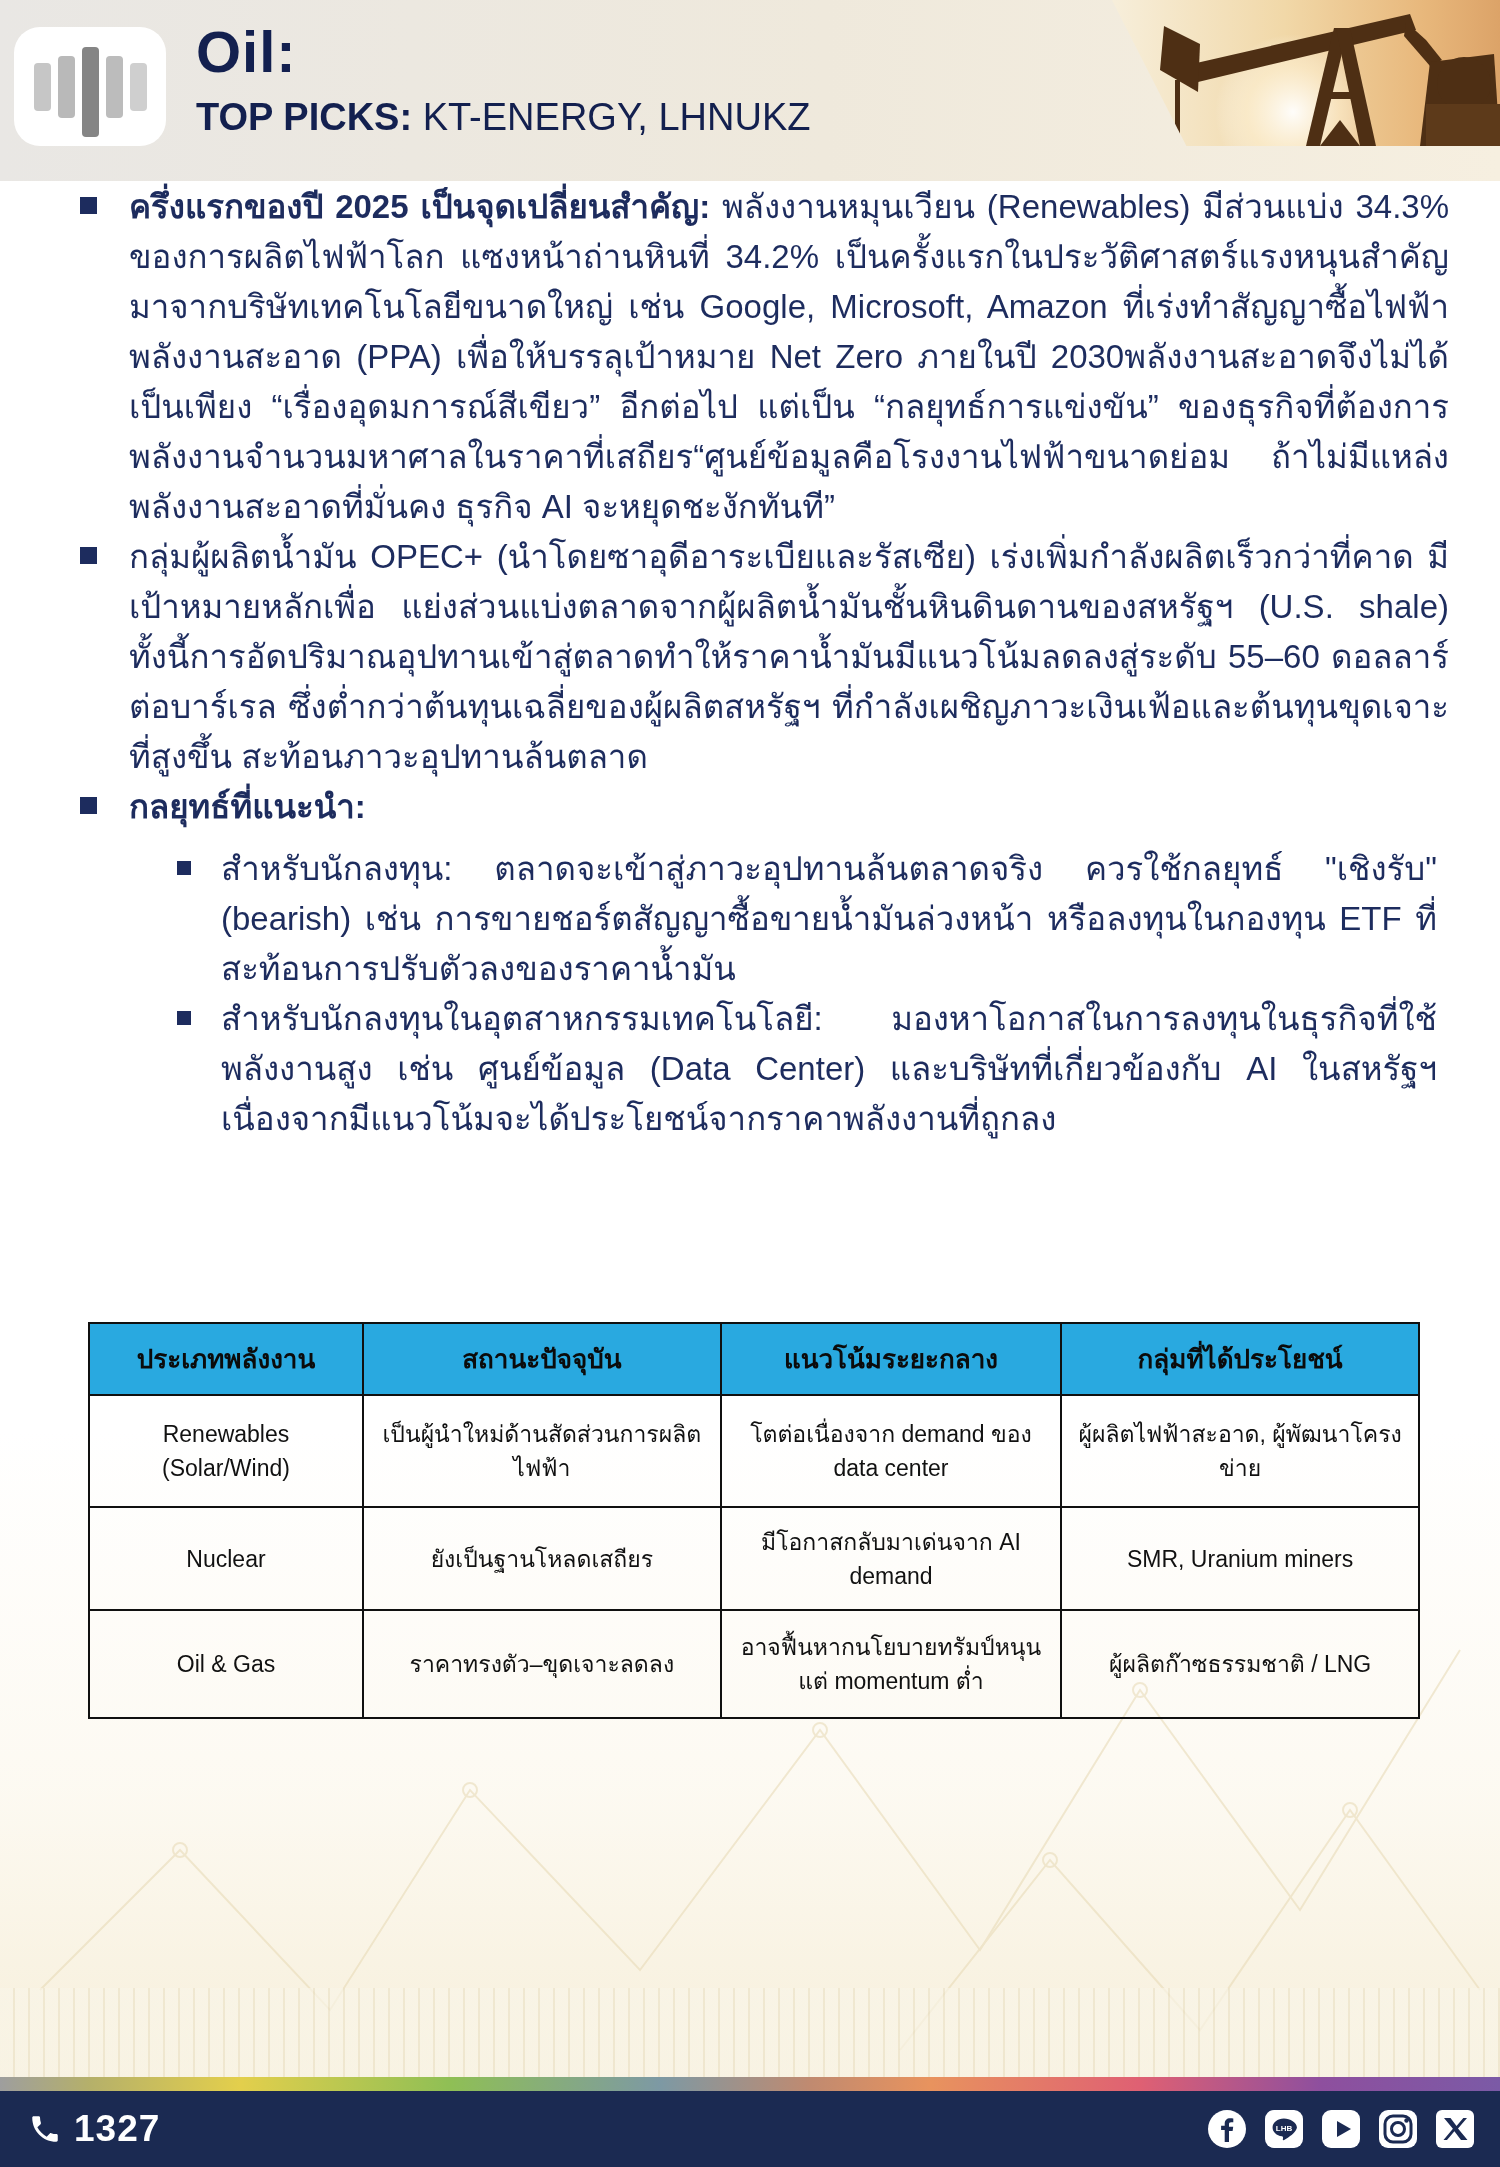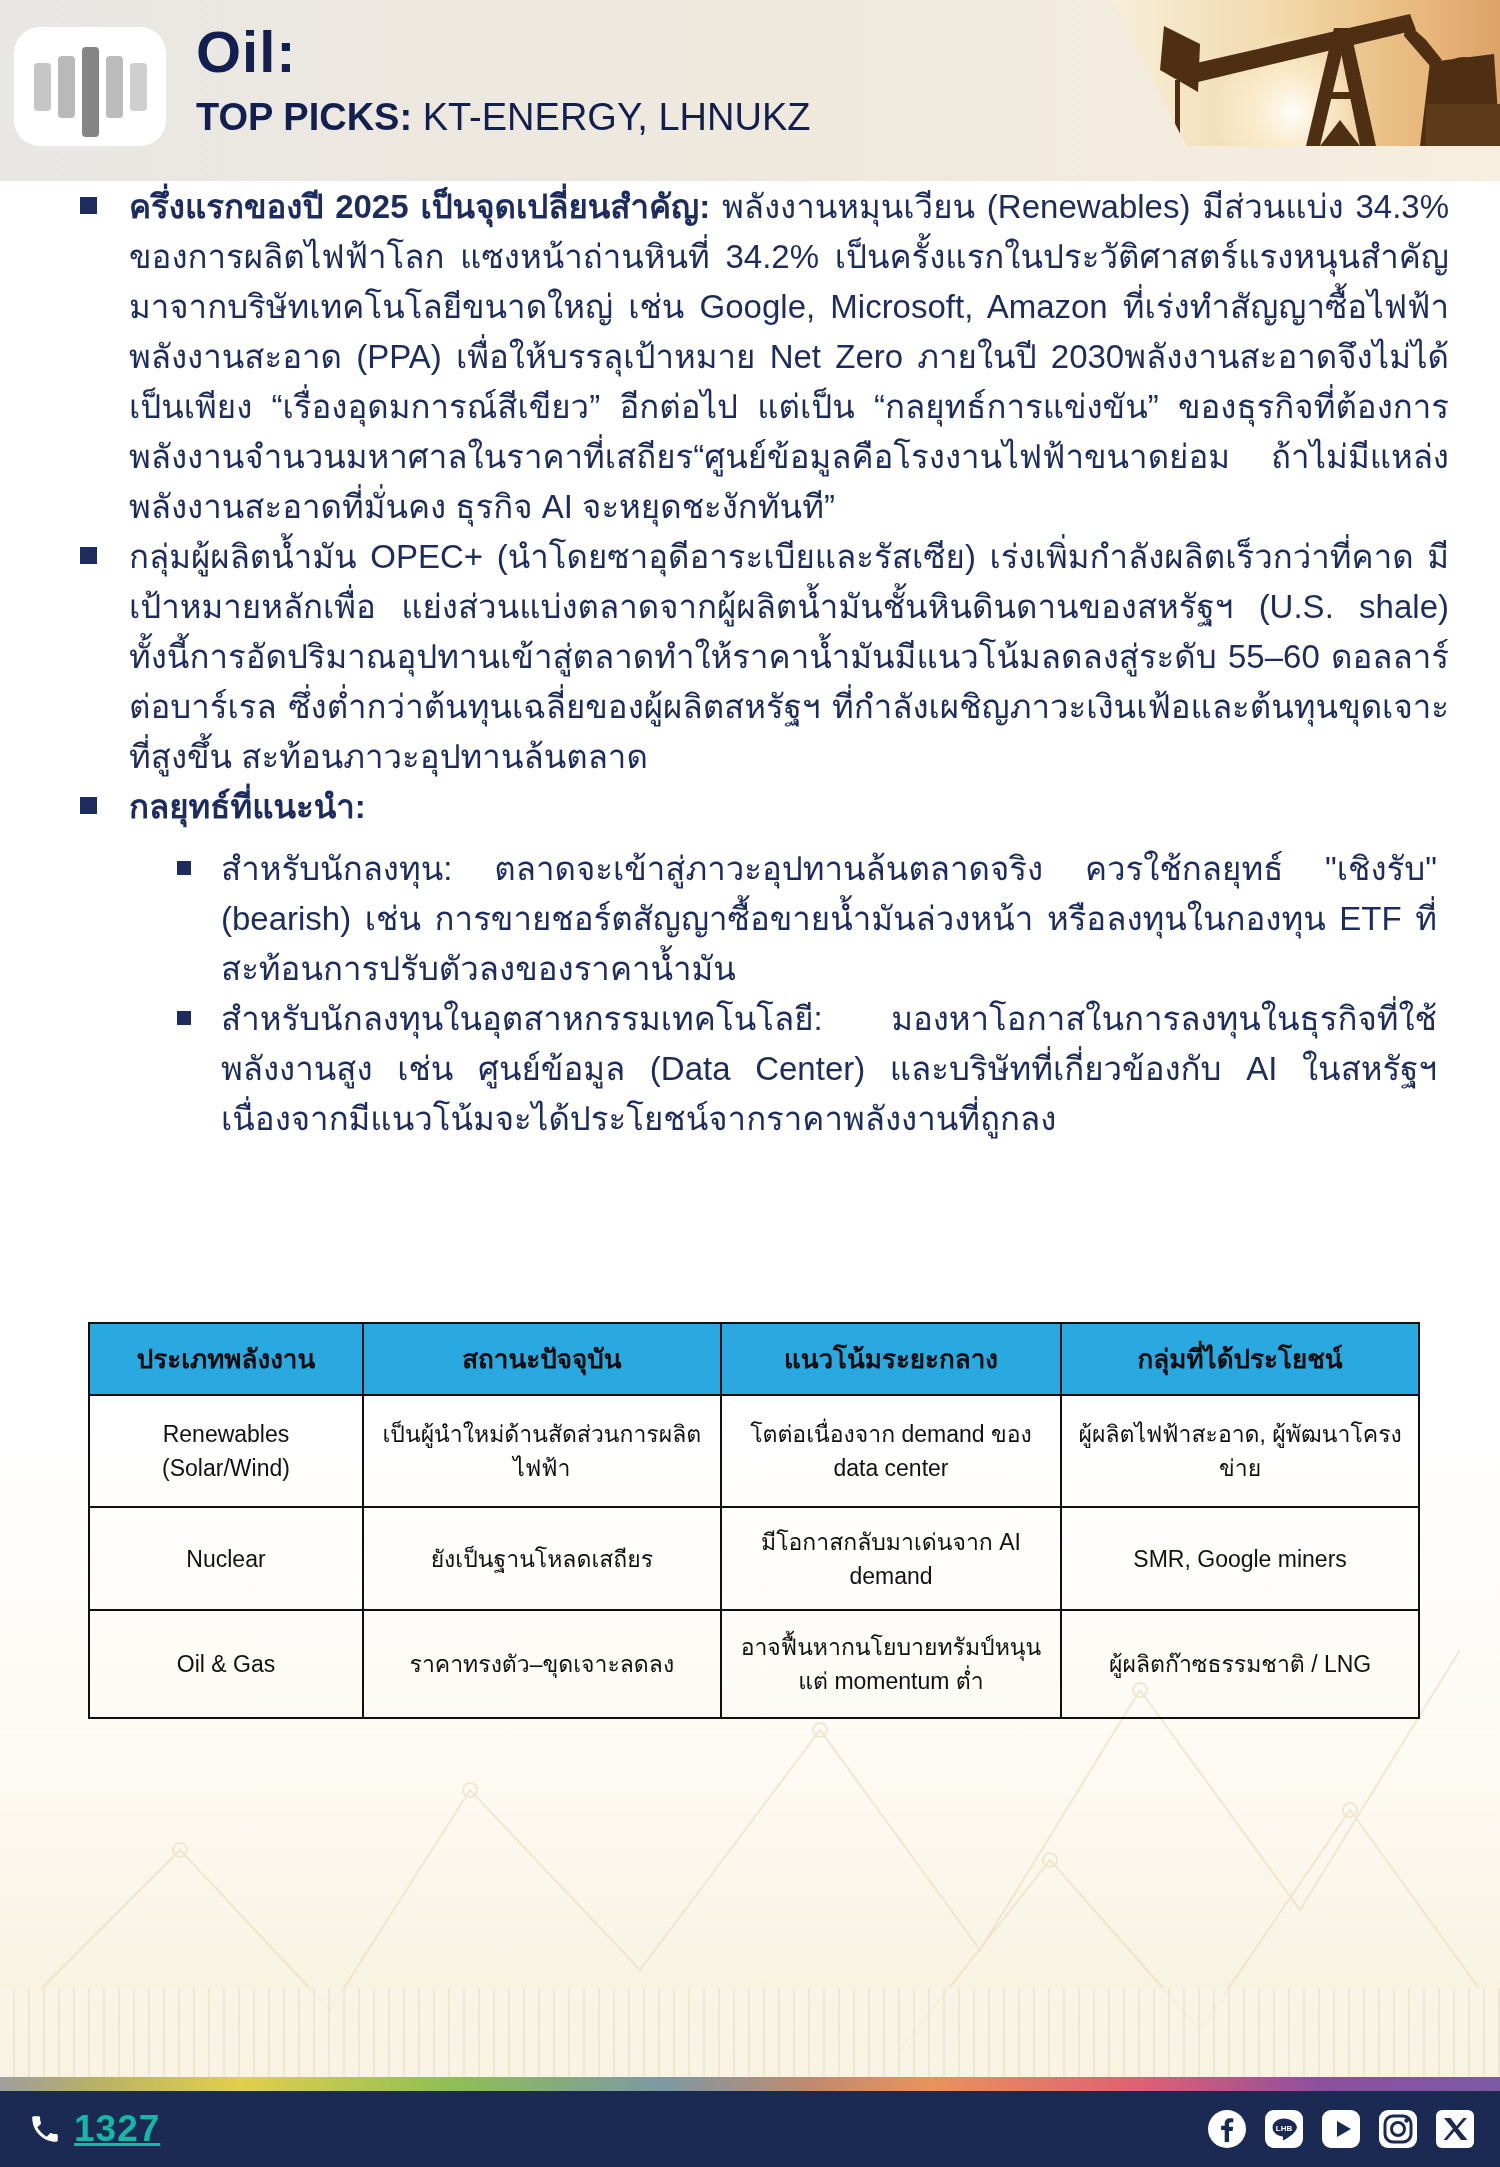--- a/index.html
+++ b/index.html
@@ -50,21 +50,21 @@
   .energy-table th{background:#29a9e0;font-weight:800;font-size:26px;height:72px;color:#0b0b0b;}
   .energy-table td{background:transparent;margin-left:8px;}
   .c1{width:20.6%;} .c2{width:26.9%;} .c3{width:25.6%;} .c4{width:26.9%;}
   .r1 td{height:112px;} .r2 td{height:103px;} .r3 td{height:108px;} .r4 td{height:108px;}
 
   
   .rainbow{position:absolute;left:0;top:2077px;width:1500px;height:14px;
     background:linear-gradient(90deg,#9e9e9e 0%,#b5b06a 6%,#e3cf4c 16%,#8fbf55 30%,#7d99a4 44%,#c08a70 54%,#e8935e 62%,#df6073 76%,#8e4f9e 88%,#7b5aa6 100%);}
   .footer{position:absolute;left:0;top:2091px;width:1500px;height:76px;background:#1b2a52;
     display:flex;align-items:center;}
-  .phone{position:absolute;left:28px;display:flex;align-items:center;gap:12px;color:#14b8a6;text-decoration:underline;}
+  .phone{position:absolute;left:28px;display:flex;align-items:center;gap:12px;color:#ffffff;}
   .phone-num{font-size:37px;font-weight:800;letter-spacing:1px;}
   .website{position:absolute;left:0;right:0;text-align:center;color:#ffffff;font-size:23px;letter-spacing:8px;}
   .socials{position:absolute;right:24px;display:flex;align-items:center;gap:15px;}
   .socials svg{display:block;}
 </style>
 </head>
 <body>
 
 <div class="page">
 
@@ -168,21 +168,21 @@
         <td>Renewables
 (Solar/Wind)</td>
         <td>เป็นผู้นำใหม่ด้านสัดส่วนการผลิตไฟฟ้า</td>
         <td>โตต่อเนื่องจาก demand ของ data center</td>
         <td>ผู้ผลิตไฟฟ้าสะอาด, ผู้พัฒนาโครงข่าย</td>
       </tr>
       <tr class="r2">
         <td>Nuclear</td>
         <td>ยังเป็นฐานโหลดเสถียร</td>
         <td>มีโอกาสกลับมาเด่นจาก AI demand</td>
-        <td>SMR, Google miners</td>
+        <td>SMR, Uranium miners</td>
       </tr>
       <tr class="r4">
         <td>Oil &amp; Gas</td>
         <td>ราคาทรงตัว–ขุดเจาะลดลง</td>
         <td>อาจฟื้นหากนโยบายทรัมป์หนุน แต่ momentum ต่ำ</td>
         <td>ผู้ผลิตก๊าซธรรมชาติ / LNG</td>
       </tr>
     </tbody>
   </table>
 

